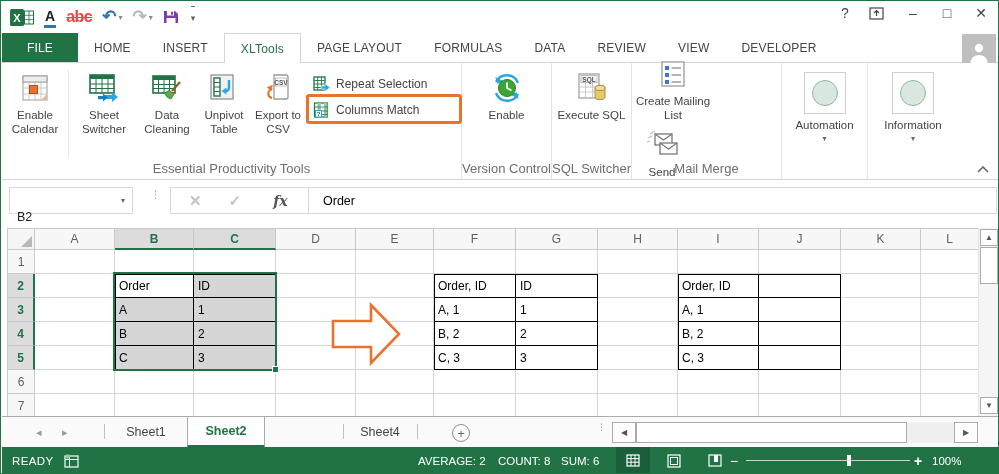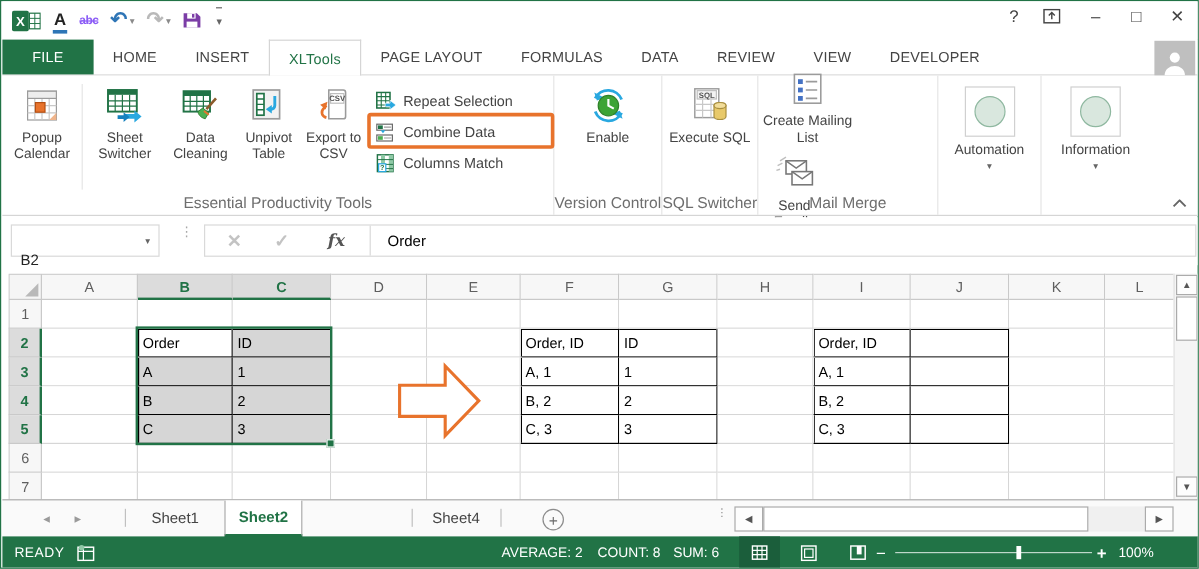--- a/index.html
+++ b/index.html
@@ -11,21 +11,21 @@
   body{font-family:"Liberation Sans",sans-serif; position:relative; background:#fff;
        border:1px solid var(--green); width:999px; height:474px;}
   .abs{position:absolute;}
 
   
   #titlebar{left:1px;top:0;width:997px;height:32px;background:#fff;display:flex;align-items:center;}
   .qat{display:flex;align-items:center;gap:10px;padding-left:8px;}
   .qat-item{display:flex;align-items:center;height:22px;}
   .xl-logo{width:24px;height:19px;display:flex;}
   .fontA{font-size:14px;font-weight:bold;color:#222;border-bottom:3px solid var(--blue);line-height:14px;padding:0 1px;}
-  .strike{font-size:10px;color:#8b5cf6;text-decoration:line-through;font-weight:bold;letter-spacing:-0.5px;}
+  .strike{font-size:16px;color:#ef4444;text-decoration:line-through;font-weight:bold;letter-spacing:-0.5px;}
   .undo{font-size:17px;color:#2E75B6;font-weight:bold;line-height:16px;}
   .redo{font-size:17px;color:#B9B9B9;font-weight:bold;line-height:16px;}
   .caret{font-size:8px;color:#8a8a8a;margin-left:2px;}
   .qat-caret{color:#666;font-size:9px;border-top:1px solid #666;line-height:8px;margin-left:2px;}
   .wincontrols{position:absolute;right:8px;top:4px;display:flex;gap:14px;align-items:center;color:#444;}
   .winbtn{font-size:14px;color:#444;text-align:center;width:20px;}
   
   #tabrow{left:1px;top:32px;width:997px;height:30px;background:#fff;display:flex;align-items:stretch;border-bottom:1px solid #D5D5D5;}
   .tab{font-size:12px;color:var(--tabtext);display:flex;align-items:center;padding:0 16px;letter-spacing:.2px;}
   .tab-file{background:var(--green);color:#fff;width:76px;justify-content:center;padding:0;}
@@ -175,21 +175,21 @@
     <div class="bigbtn" style="width:66px;">
       <div class="bicon">
         <svg width="32" height="32" viewBox="0 0 32 32">
           <rect x="4" y="4" width="24" height="24" fill="#fff" stroke="#9B9B9B"></rect>
           <path d="M4 10 H28 M4 16 H28 M4 22 H28 M10 10 V28 M16 10 V28 M22 10 V28" stroke="#C8C8C8" stroke-width="1" fill="none"></path>
           <rect x="4" y="4" width="24" height="6" fill="#EDEDED" stroke="#9B9B9B"></rect>
           <rect x="10.5" y="13.5" width="8" height="8" fill="#E8732C" stroke="#B54F12"></rect>
           <path d="M22 28 l6-6 v6 z" fill="#F0B58C"></path>
         </svg>
       </div>
-      <div class="blabel">Popup Calendar</div>
+      <div class="blabel">Enable Calendar</div>
     </div>
     <div class="vdiv"></div>
     <div class="bigbtn" style="width:70px;">
       <div class="bicon">
         <svg width="34" height="32" viewBox="0 0 34 32">
           <rect x="3" y="3" width="24" height="18" fill="#fff" stroke="#217346" stroke-width="1.6"></rect>
           <rect x="3" y="3" width="24" height="4" fill="#217346"></rect>
           <path d="M3 12 H27 M3 16.5 H27 M9 7 V21 M15 7 V21 M21 7 V21" stroke="#217346" stroke-width="1" fill="none"></path>
           <path d="M18 23 h7 v-3 l6 5 -6 5 v-3 h-7 z" fill="#29A8E0"></path>
           <path d="M16 18 h5 v-2.4 l5 4 -5 4 v-2.4 h-5 z" fill="#1581BE" transform="translate(-5,6)"></path>
@@ -235,32 +235,20 @@
       <div class="blabel">Export to CSV</div>
     </div>
     <div class="stack">
       <div class="srow">
         <svg width="17" height="17" viewBox="0 0 17 17">
           <rect x="1" y="1" width="11" height="13" fill="#fff" stroke="#217346" stroke-width="1.3"></rect>
           <path d="M1 4.5 H12 M1 8 H12 M1 11.5 H12 M4.7 1 V14 M8.4 1 V14" stroke="#217346" stroke-width="0.9"></path>
           <path d="M8 10 h4 v-2.5 l5 4 -5 4 v-2.5 h-4 z" fill="#29A8E0" stroke="#fff" stroke-width="0.6"></path>
         </svg>
         <span class="slabel">Repeat Selection</span>
-      </div>
-      <div class="srow">
-        <svg width="17" height="17" viewBox="0 0 17 17">
-          <rect x="1" y="1.5" width="13" height="5" fill="#fff" stroke="#6B6B6B"></rect>
-          <rect x="2" y="2.5" width="4" height="3" fill="#217346"></rect>
-          <path d="M7 4 H13" stroke="#9B9B9B"></path>
-          <rect x="1" y="10.5" width="13" height="5" fill="#fff" stroke="#6B6B6B"></rect>
-          <rect x="2" y="11.5" width="4" height="3" fill="#4CAF50"></rect>
-          <path d="M7 13 H13" stroke="#9B9B9B"></path>
-          <path d="M8.5 7 l0 0 2.2 0 -2.2 2.8 -2.2 -2.8 z" fill="#29A8E0" transform="translate(-1.5,0.2) scale(0.9)"></path>
-        </svg>
-        <span class="slabel">Combine Data</span>
       </div>
       <div class="srow">
         <svg width="17" height="17" viewBox="0 0 17 17">
           <rect x="1.5" y="1" width="13" height="14" fill="#fff" stroke="#217346" stroke-width="1.2"></rect>
           <rect x="4.5" y="1" width="3.3" height="14" fill="#8FC9A6"></rect>
           <rect x="11" y="1" width="3.5" height="14" fill="#8FC9A6"></rect>
           <path d="M1.5 5 H14.5 M1.5 9 H14.5 M1.5 12.5 H14.5" stroke="#217346" stroke-width="0.8"></path>
           <rect x="2.5" y="8.5" width="6" height="6.5" fill="#fff" stroke="#29A8E0"></rect>
           <text x="5.5" y="13.7" font-size="6" font-weight="bold" fill="#217346" text-anchor="middle" font-family="Liberation Sans,sans-serif">?</text>
         </svg>
@@ -514,21 +502,21 @@
   <div class="sbtn" style="left:1px;top:1px;width:18px;height:17px;">▲</div>
   <div class="sthumb" style="left:1px;top:19px;width:18px;height:37px;"></div>
   <div class="sbtn" style="left:1px;top:169px;width:18px;height:17px;">▼</div>
 </div>
 
 <div id="tabbar" class="abs">
   <span class="navarrow" style="left:34px;">◂</span>
   <span class="navarrow" style="left:60px;">▸</span>
   <span class="tdiv" style="left:102px;"></span>
   <div class="stab" style="left:103px;width:82px;">Sheet1</div>
-  <div class="stab stab-active" style="left:185px;width:65px;">Sheet2</div>
+  <div class="stab stab-active" style="left:185px;width:78px;">Sheet2</div>
   <span class="tdiv" style="left:341px;"></span>
   <div class="stab" style="left:342px;width:72px;">Sheet4</div>
   <span class="tdiv" style="left:415px;"></span>
   <div class="addsheet">+</div>
   <div class="grip">⋮</div>
   <div id="hscroll">
     <div class="sbtn" style="left:0;top:0;width:24px;height:21px;">◀</div>
     <div class="sthumb" style="left:24px;top:0;width:271px;height:21px;"></div>
     <div class="sbtn" style="left:342px;top:0;width:24px;height:21px;">▶</div>
   </div>

